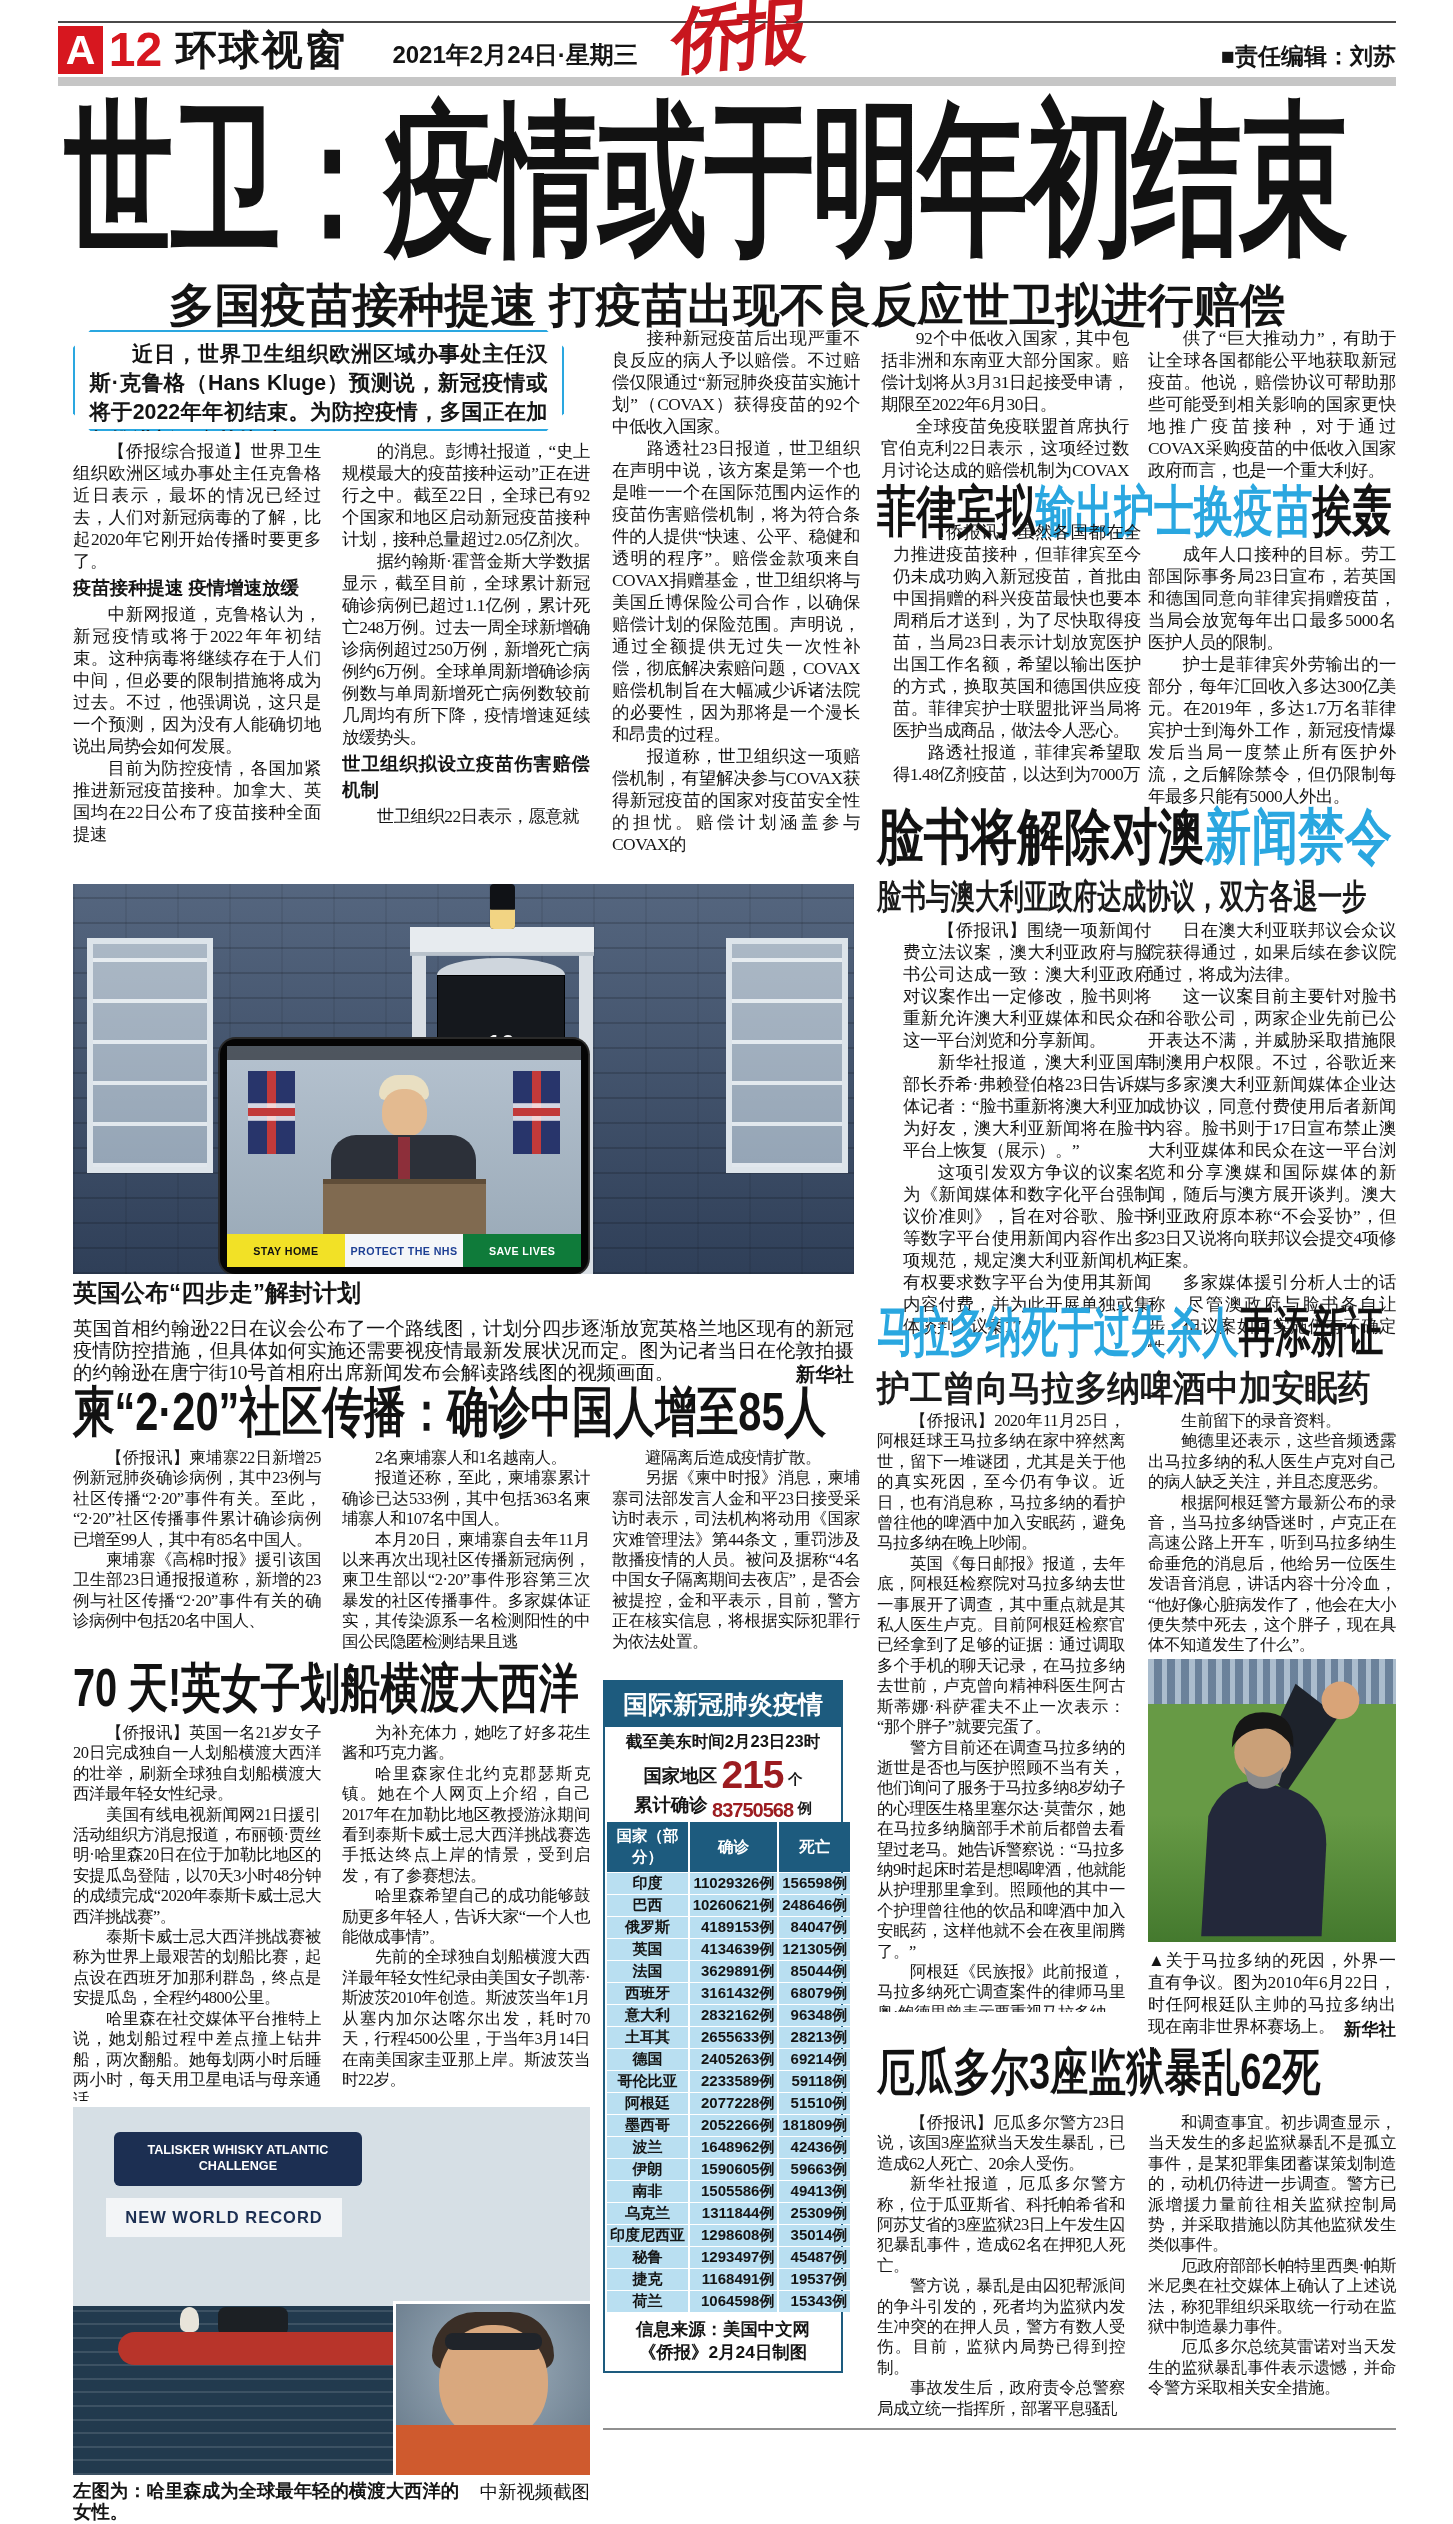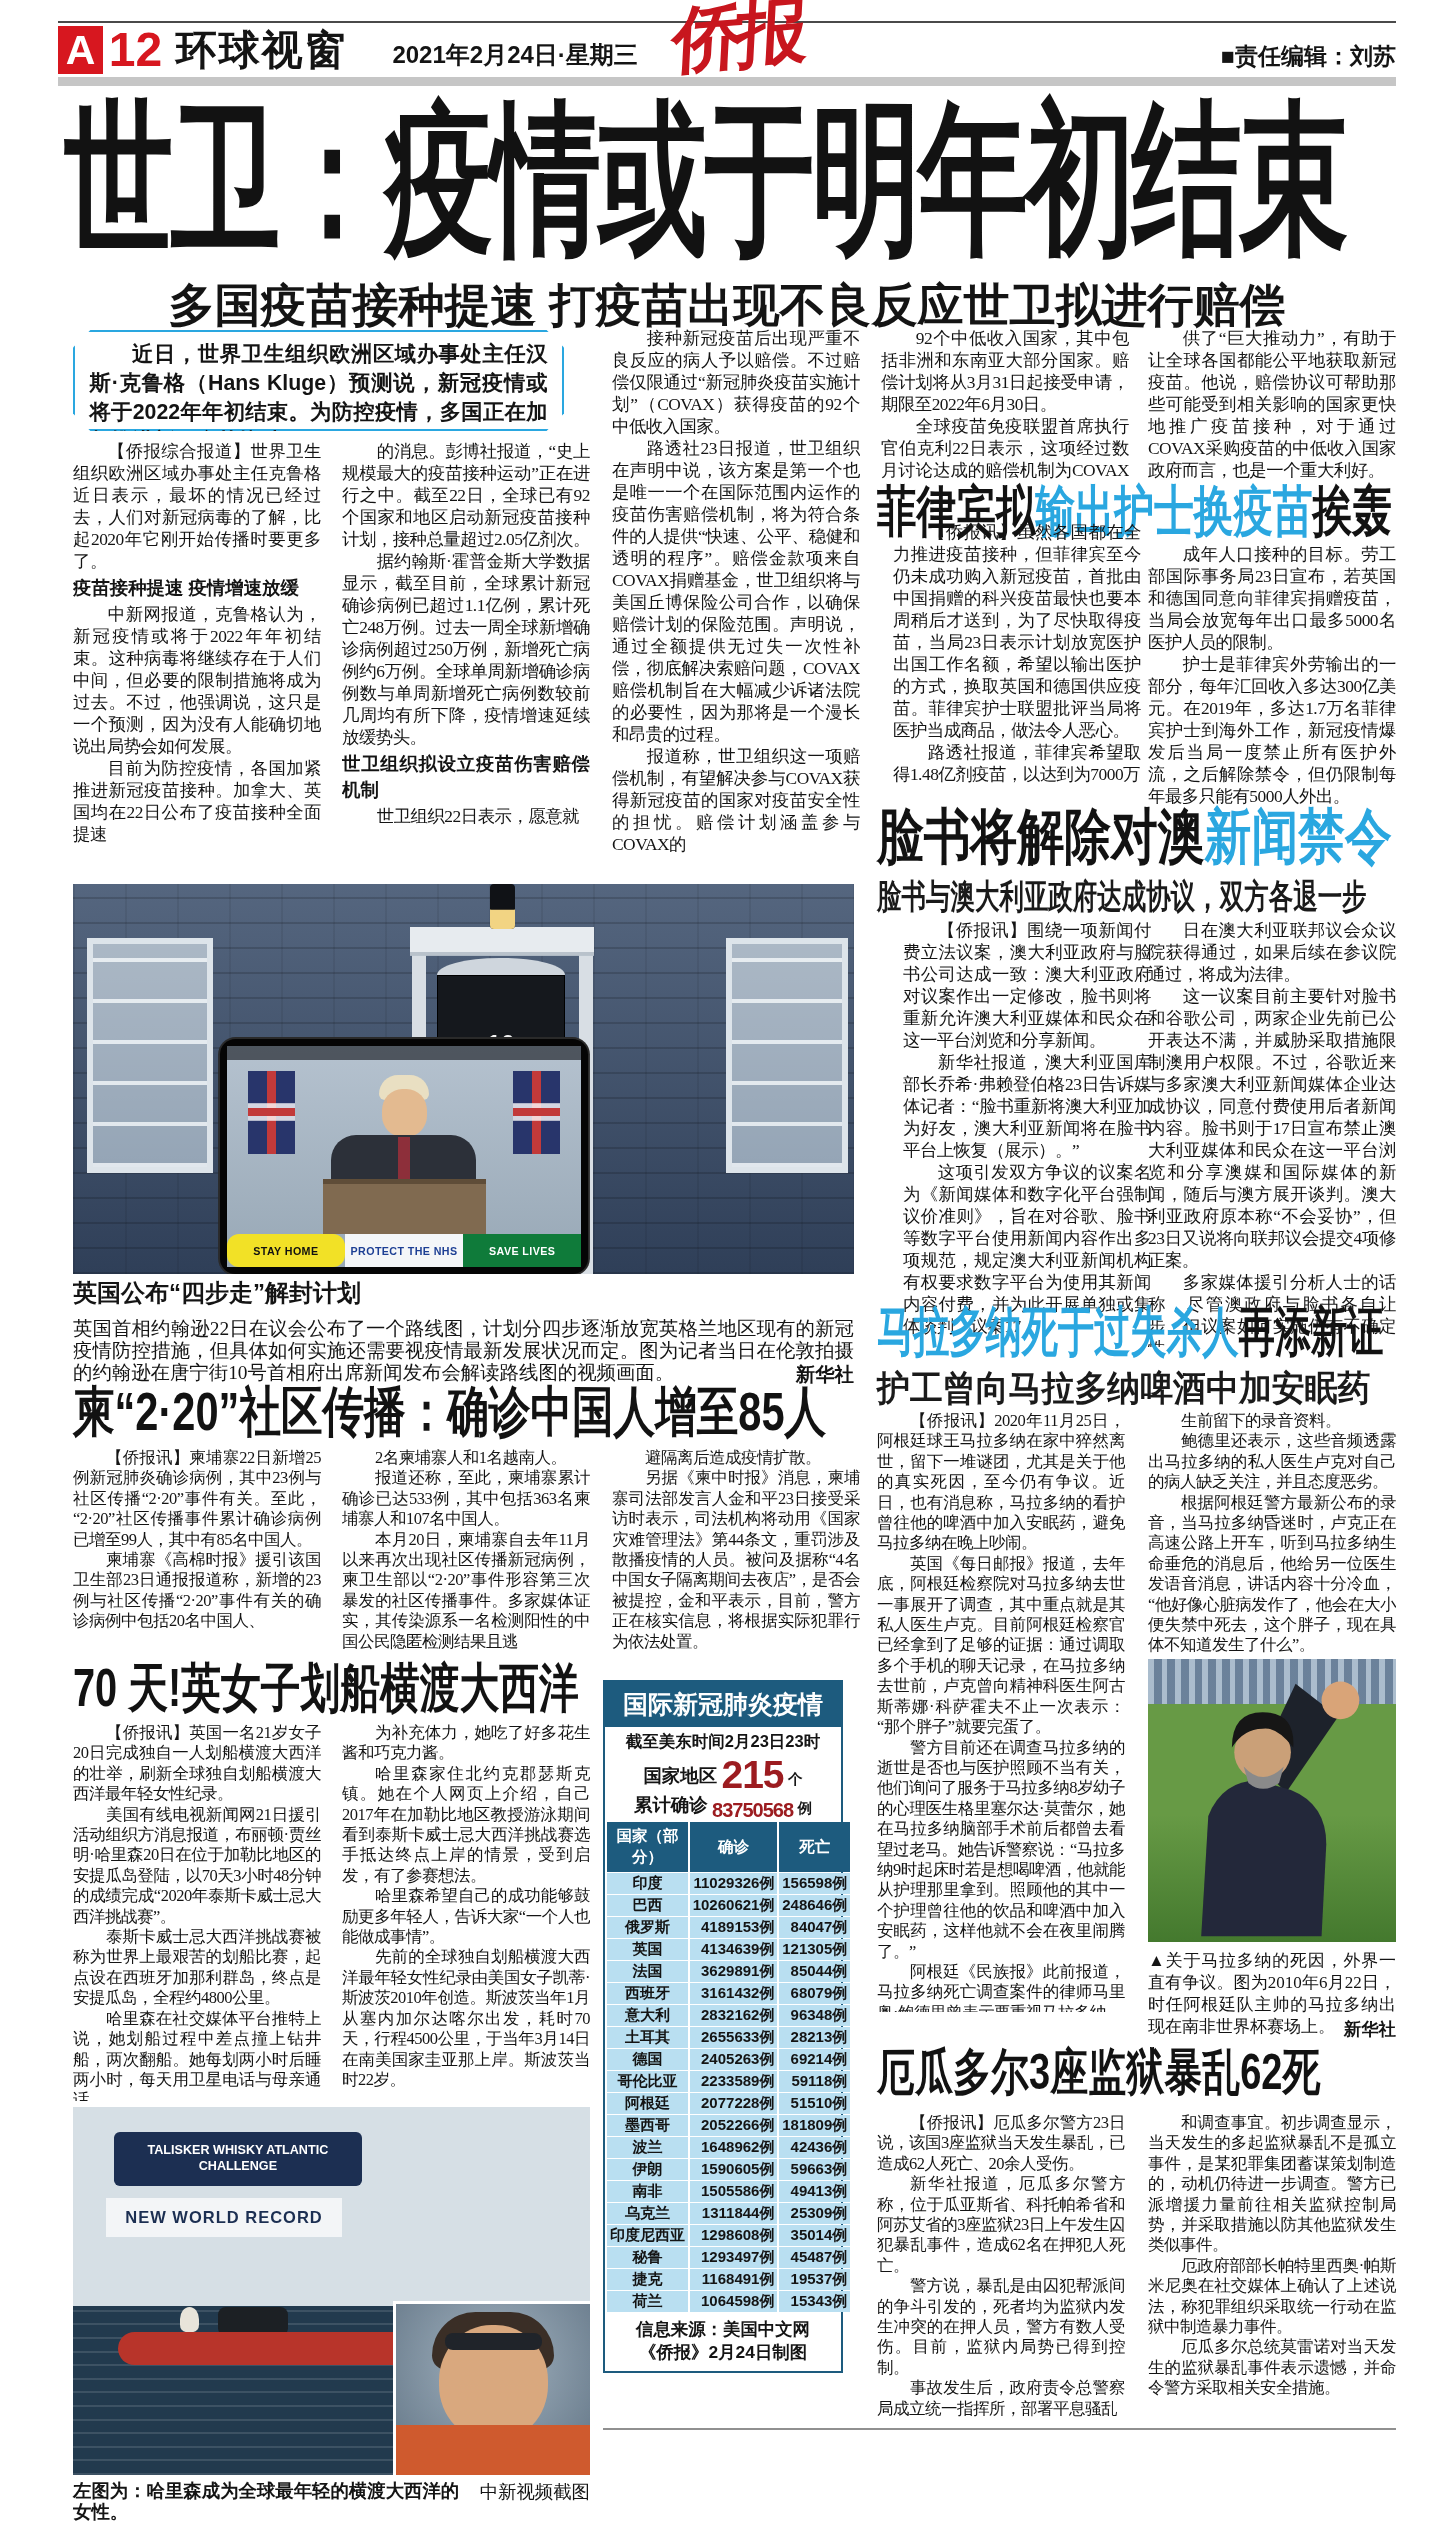--- a/index.html
+++ b/index.html
@@ -76,21 +76,21 @@
               background:#e3ba90;border-radius:45%;}
   .boris-body{position:absolute;left:50%;top:89px;width:145px;height:78px;margin-left:-73px;
               background:#2c3039;border-radius:25px 25px 0 0;}
   .boris-tie{position:absolute;left:50%;top:91px;width:11.6px;height:45px;margin-left:-5.8px;
              background:#8d2f3a;}
   .podium{position:absolute;left:50%;bottom:33px;width:163px;height:50px;margin-left:-81px;
           background:#806a50;border-top:5.8px solid #5f4d38;}
   .nhs{position:absolute;left:0;right:0;bottom:0;height:33px;display:flex;
        font-family:"Liberation Sans",sans-serif;font-weight:800;font-size:10.7px;}
   .nhs div{flex:1;display:flex;align-items:center;justify-content:center;letter-spacing:0.4px;}
-  .nhs .n1{background:#f2e126;color:#111;border-radius:12px;}
+  .nhs .n1{background:#f2e126;color:#111;}
   .nhs .n2{background:#f4f6f8;color:#1d3f94;}
   .nhs .n3{background:#0f7b3a;color:#fff;}
   
   .cap-title{left:73px;top:1277px;font-size:24px;font-weight:900;}
   .cap-body{left:73px;top:1318px;width:781px;font-size:19.4px;line-height:22px;text-align:justify;
             font-weight:500;}
   .cap-credit{position:absolute;right:0;bottom:-1px;background:#fff;padding-left:9.7px;
               font-weight:800;font-family:"Liberation Sans",sans-serif;font-size:19.4px;}
   
   .cvbox{left:603px;top:1680px;width:240px;border:2.9px solid #1d5b7e;box-sizing:border-box;

